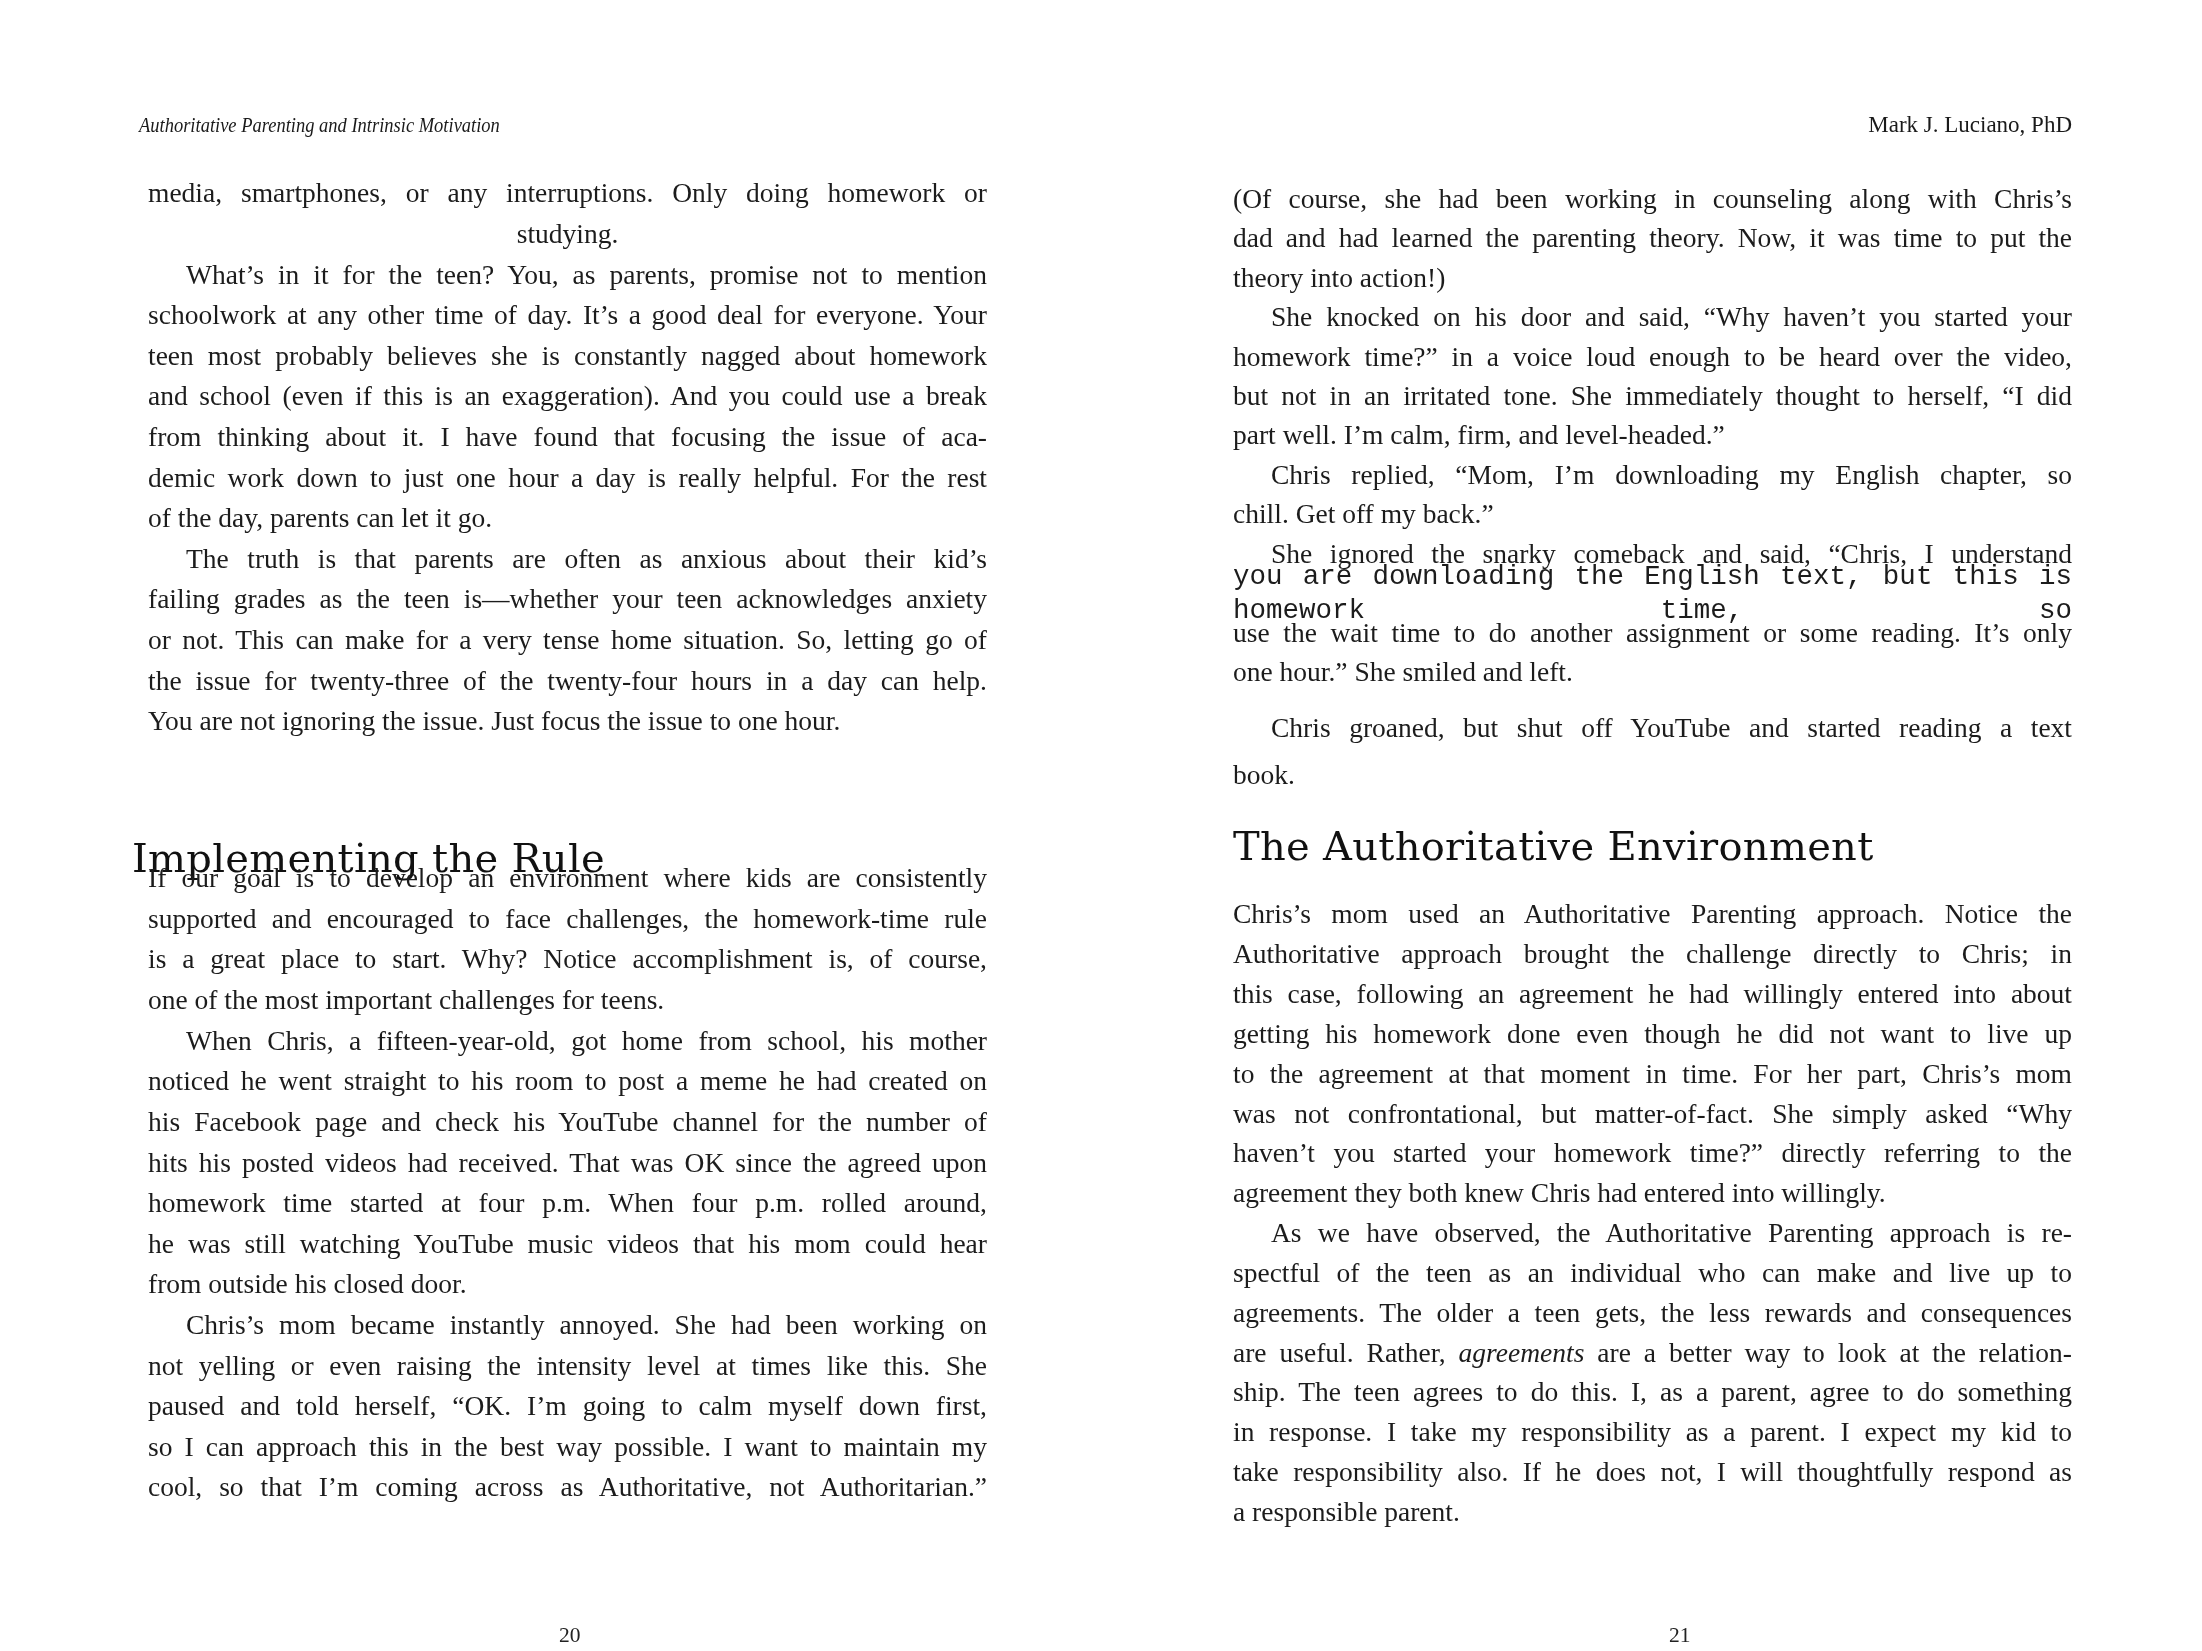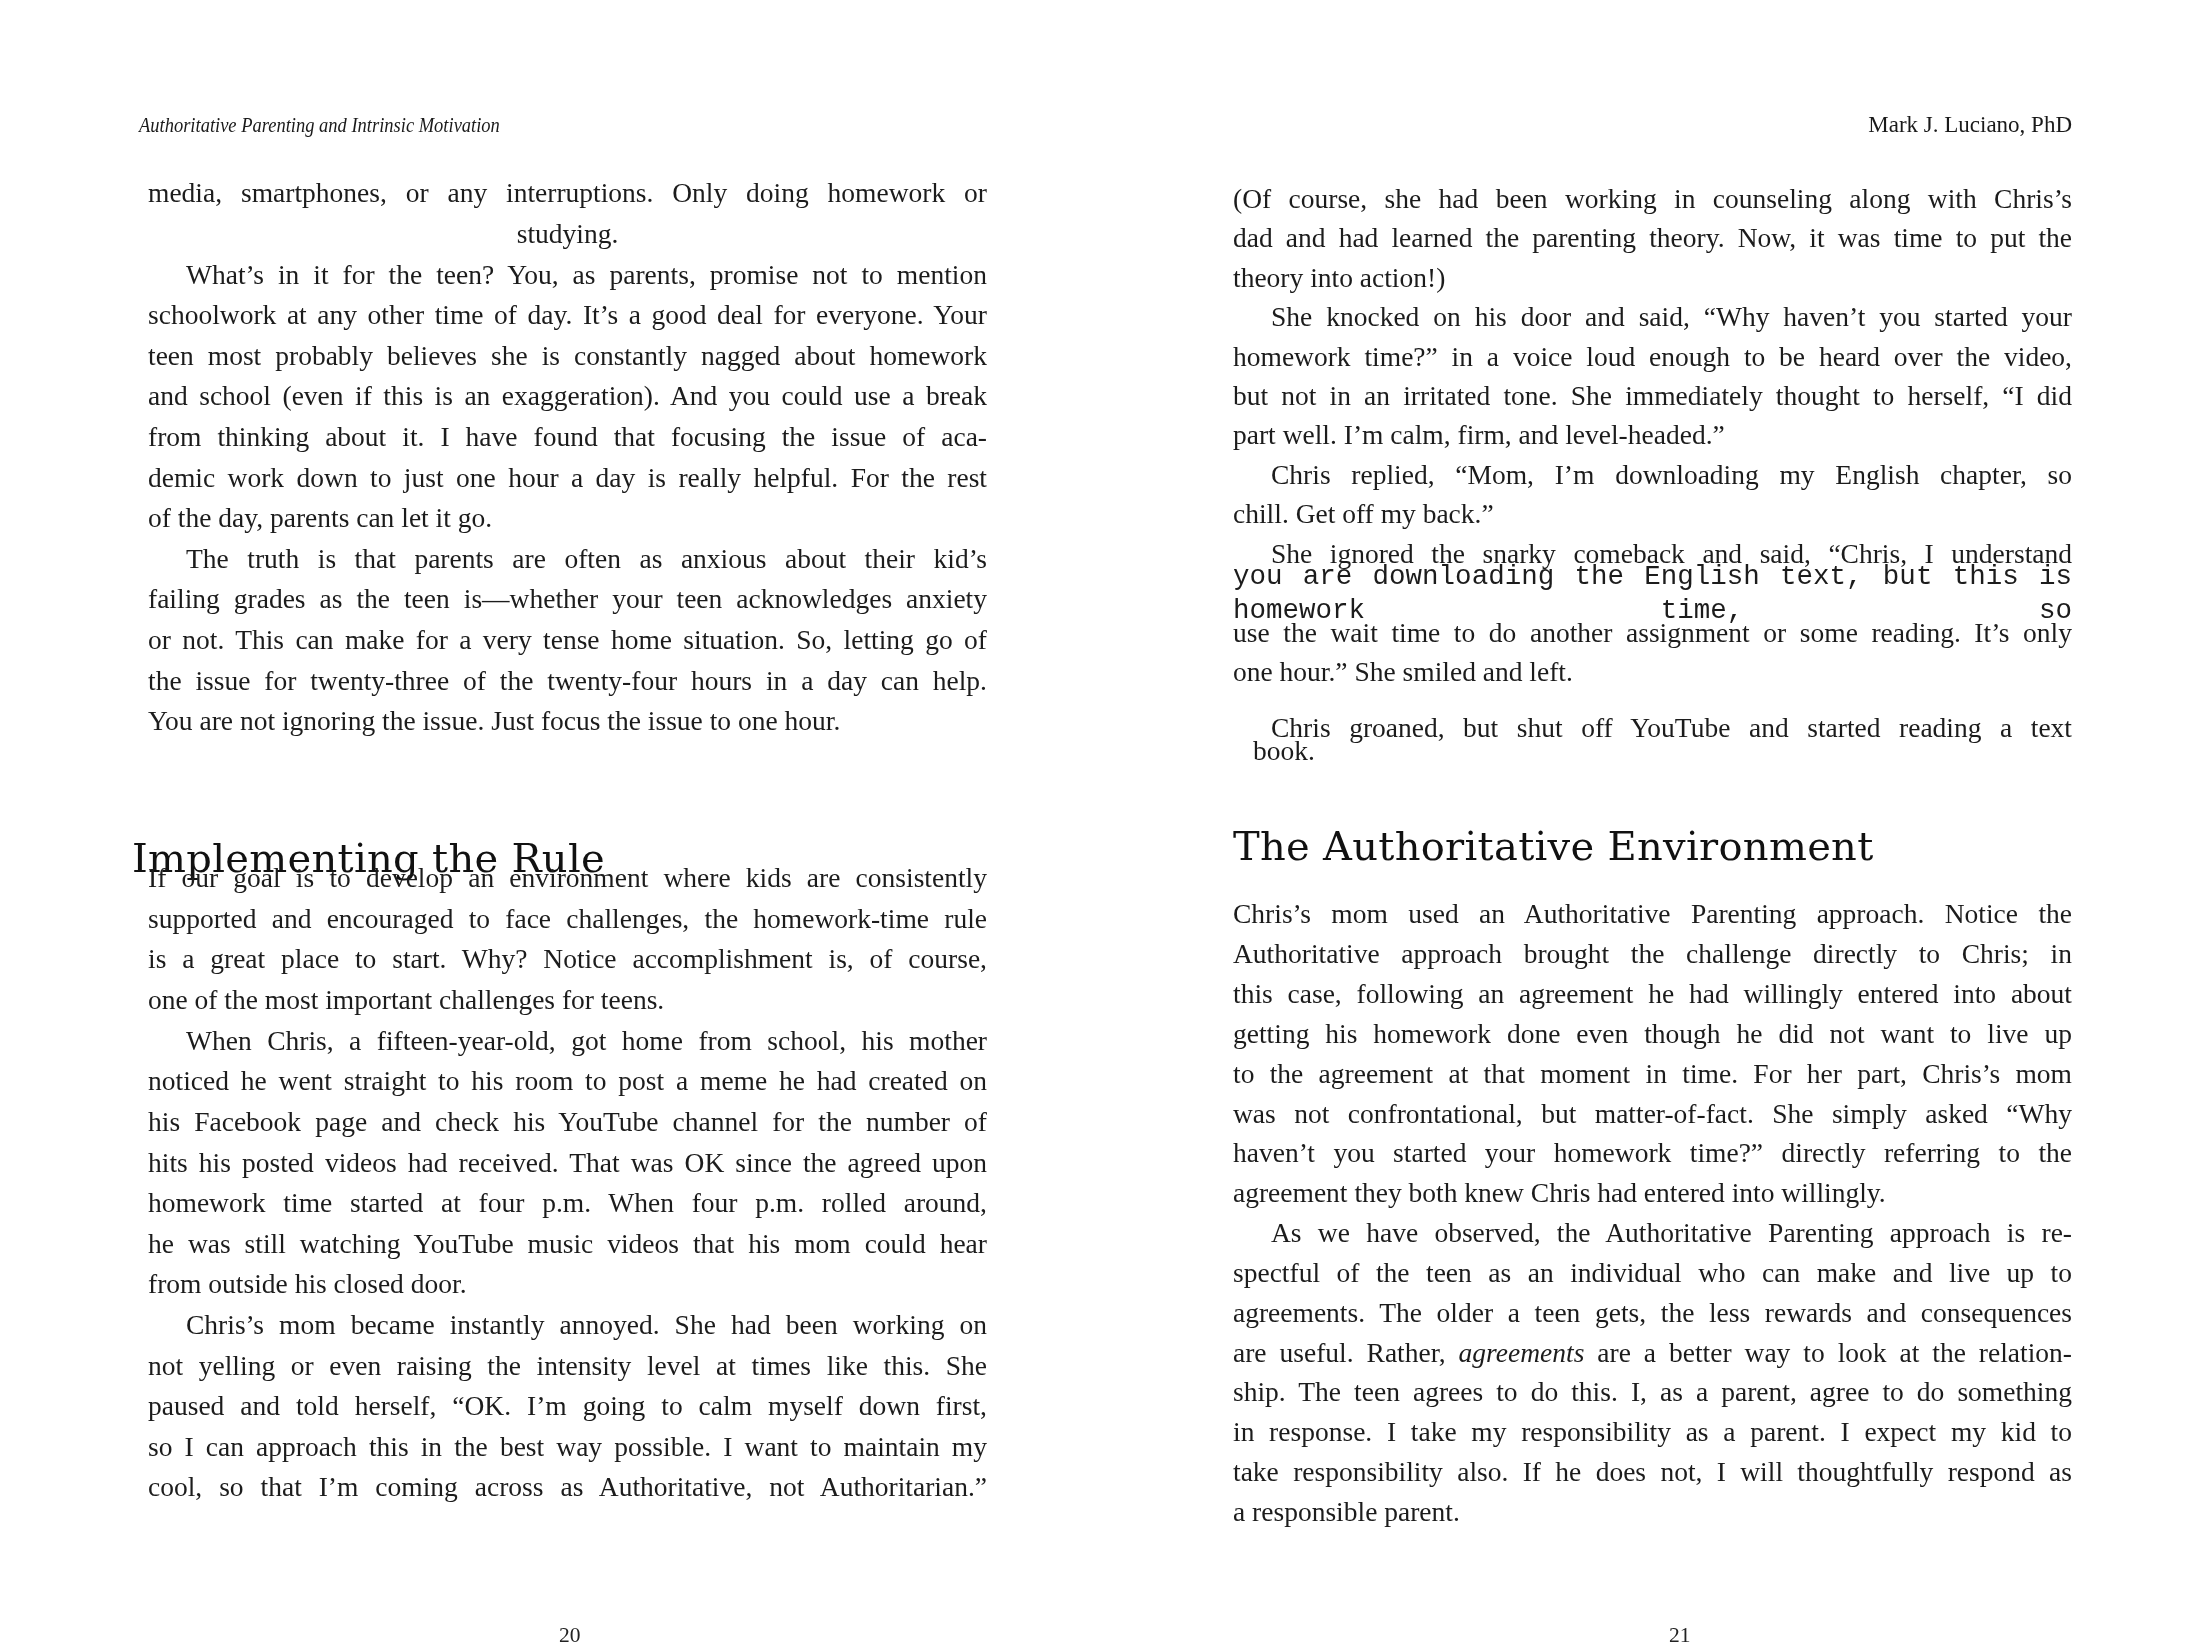--- a/index.html
+++ b/index.html
@@ -116,21 +116,21 @@
           <div class="line just" style="top: 340px;">homework time?” in a voice loud enough to be heard over the video,</div>
           <div class="line just" style="top: 379px;">but not in an irritated tone. She immediately thought to herself, “I did</div>
           <div class="line" style="top: 418px;">part well. I’m calm, firm, and level-headed.”</div>
           <div class="line just indent" style="top: 458px;">Chris replied, “Mom, I’m downloading my English chapter, so</div>
           <div class="line" style="top: 497px;">chill. Get off my back.”</div>
           <div class="line just indent" style="top: 537px;">She ignored the snarky comeback and said, “Chris, I understand</div>
           <div class="line just" style="top: 560px; font-family: Liberation Mono, monospace;">you are downloading the English text, but this is homework time, so</div>
           <div class="line just" style="top: 616px;">use the wait time to do another assignment or some reading. It’s only</div>
           <div class="line" style="top: 655px;">one hour.” She smiled and left.</div>
           <div class="line just indent" style="top: 695px; margin-top: 16px;">Chris groaned, but shut off YouTube and started reading a text</div>
-          <div class="line" style="top: 734px; margin-left: 20px;">book.</div>
+          <div class="line" style="top: 758px;">book.</div>
         </div>
       <div class="heading" id="right-heading" style="top: 822px;">The Authoritative Environment</div>
       <div id="right-bottom">
           <div class="line just" style="top: 897px;">Chris’s mom used an Authoritative Parenting approach. Notice the</div>
           <div class="line just" style="top: 937px;">Authoritative approach brought the challenge directly to Chris; in</div>
           <div class="line just" style="top: 977px;">this case, following an agreement he had willingly entered into about</div>
           <div class="line just" style="top: 1017px;">getting his homework done even though he did not want to live up</div>
           <div class="line just" style="top: 1057px;">to the agreement at that moment in time. For her part, Chris’s mom</div>
           <div class="line just" style="top: 1097px;">was not confrontational, but matter-of-fact. She simply asked “Why</div>
           <div class="line just" style="top: 1136px;">haven’t you started your homework time?” directly referring to the</div>

